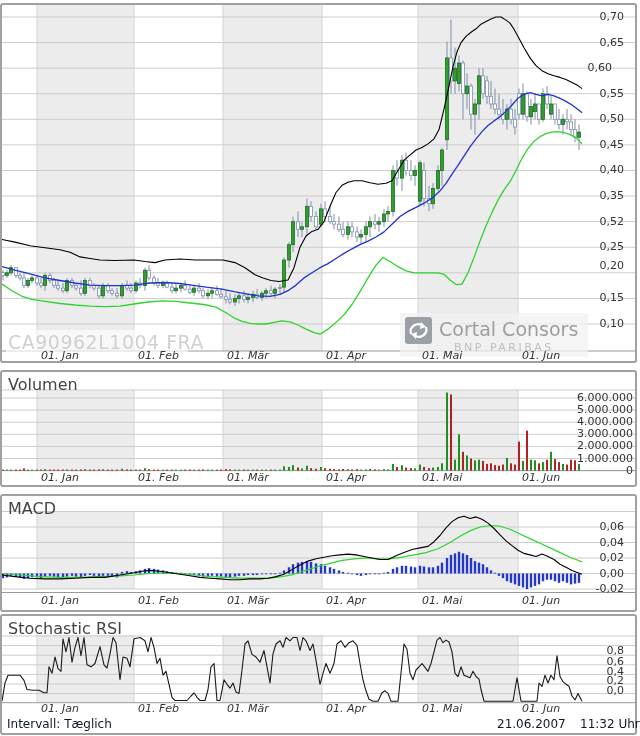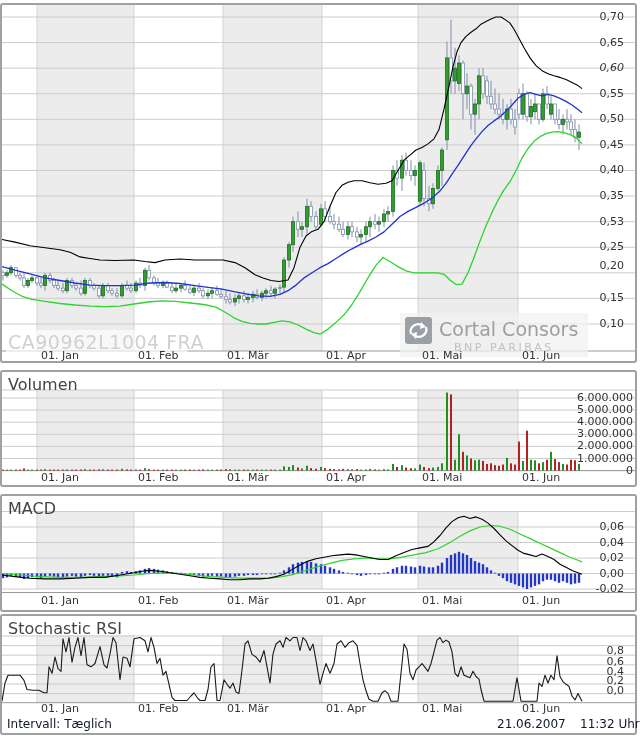--- a/index.html
+++ b/index.html
@@ -7,21 +7,21 @@
        font-family:"DejaVu Sans","Liberation Sans",sans-serif;overflow:hidden;}
   .panel{position:absolute;left:0;width:633px;border:2px solid #a0a0a0;border-radius:3px;background:#ffffff;}
   #p-price{top:3px;height:356px;}
   #p-vol{top:370px;height:113px;}
   #p-macd{top:494px;height:114px;}
   #p-stoch{top:614px;height:117px;}
   .ptitle{position:absolute;left:6px;top:3px;font-size:16px;color:#444444;z-index:5;}
   svg.layer{position:absolute;z-index:2;}
   .ax{position:absolute;font-size:11px;color:#333333;z-index:4;white-space:pre;}
   .ax.r{text-align:right;}
-  .mlab{position:absolute;font-size:11px;color:#333333;z-index:4;white-space:pre;}
+  .mlab{position:absolute;font-size:11px;color:#333333;z-index:4;white-space:pre;font-style:italic;}
   .status{position:absolute;font-size:12px;color:#0f172a;z-index:6;white-space:pre;}
   #st-interval{left:7px;top:717px;}
   #st-date{left:497px;top:717px;}
   #st-time{left:580px;top:717px;}
 </style>
 </head>
 <body>
 
 <div class="app">
   <div class="panel" id="p-price"></div>
@@ -339,27 +339,27 @@
       <line x1="573" y1="114.31999999999998" x2="573" y2="137.34199999999998" stroke="#7e8fae" stroke-width="1"></line>
       <rect x="571.5" y="124.55199999999999" width="3" height="7.673999999999978" fill="#ffffff" stroke="#7e8fae" stroke-width="0.8"></rect>
       <line x1="577" y1="119.43599999999999" x2="577" y2="145.016" stroke="#7e8fae" stroke-width="1"></line>
       <rect x="575.5" y="127.11" width="3" height="5.115999999999971" fill="#2f9e2f" stroke="#1c6e1c" stroke-width="0.8"></rect>
       <polyline points="0.0,234.5 13.0,237.1 28.0,240.7 43.0,242.7 58.0,244.8 68.0,247.3 78.0,251.9 88.0,253.5 98.0,255.0 113.0,255.5 132.0,255.0 143.0,256.5 153.0,257.6 163.0,255.0 178.0,254.0 193.0,255.0 208.0,255.0 221.0,255.0 233.0,257.6 243.0,262.7 253.0,269.8 261.0,272.9 269.0,275.5 277.0,276.5 286.0,275.0 292.0,262.7 298.0,242.2 304.0,231.0 310.0,226.4 316.0,224.3 322.0,216.6 328.0,201.3 334.0,187.5 340.0,180.3 346.0,177.2 352.0,175.7 360.0,175.7 368.0,177.8 376.0,179.3 384.0,178.3 390.0,175.7 396.0,165.5 402.0,155.2 408.0,150.1 414.0,145.0 420.0,142.5 426.0,138.9 432.0,133.8 437.0,124.6 442.0,104.1 447.0,81.1 451.0,61.6 455.0,46.8 459.0,37.6 464.0,31.4 469.0,27.3 474.0,23.8 479.0,19.2 484.0,16.6 489.0,14.0 494.0,12.0 499.0,12.0 504.0,15.1 508.0,18.1 512.0,24.3 516.0,31.4 522.0,42.7 528.0,52.9 534.0,60.6 540.0,65.7 546.0,68.8 552.0,70.8 558.0,72.4 564.0,74.4 570.0,77.5 576.0,80.6 580.0,83.6" fill="none" stroke="#000000" stroke-width="1.1" stroke-linejoin="round"></polyline>
       <polyline points="0.0,261.7 13.0,265.2 28.0,268.8 43.0,272.9 58.0,275.5 73.0,278.0 88.0,280.1 103.0,280.6 118.0,280.6 132.0,280.1 148.0,278.0 163.0,277.5 178.0,278.5 193.0,280.6 208.0,282.6 220.0,284.2 232.0,286.7 244.0,288.8 256.0,290.8 268.0,291.3 278.0,289.3 286.0,285.7 294.0,280.1 302.0,272.9 310.0,267.8 318.0,262.7 326.0,258.6 334.0,253.5 342.0,248.4 350.0,243.8 358.0,239.7 366.0,236.1 374.0,232.0 382.0,226.9 390.0,219.2 398.0,211.5 406.0,206.4 414.0,202.3 422.0,198.2 430.0,193.1 438.0,185.9 444.0,178.3 450.0,169.1 456.0,160.4 462.0,151.2 468.0,141.9 474.0,133.8 480.0,126.6 486.0,120.5 492.0,115.9 498.0,111.8 504.0,106.1 510.0,100.0 516.0,93.3 522.0,89.3 528.0,87.7 534.0,89.3 540.0,90.8 546.0,89.3 552.0,90.8 558.0,93.3 564.0,96.4 570.0,100.0 576.0,104.6 580.0,107.7" fill="none" stroke="#2233cc" stroke-width="1.3" stroke-linejoin="round"></polyline>
       <polyline points="0.0,279.1 10.0,285.7 20.0,291.3 30.0,294.4 43.0,296.4 58.0,298.5 73.0,300.0 88.0,301.1 103.0,301.6 118.0,301.1 132.0,299.0 146.0,297.0 160.0,295.9 174.0,296.4 188.0,298.0 202.0,299.5 214.0,302.1 224.0,307.7 232.0,312.8 240.0,316.4 248.0,318.4 256.0,319.0 264.0,319.0 272.0,317.4 280.0,315.9 288.0,316.9 296.0,320.0 304.0,324.1 312.0,327.7 318.0,329.2 326.0,324.1 334.0,317.4 342.0,309.8 350.0,299.5 358.0,286.7 366.0,272.9 374.0,260.1 381.0,252.5 388.0,256.5 396.0,261.7 404.0,265.8 412.0,267.8 420.0,267.8 428.0,267.8 436.0,267.8 442.0,269.3 448.0,275.0 454.0,279.6 460.0,279.1 466.0,267.8 472.0,252.5 478.0,236.1 484.0,220.7 490.0,207.4 496.0,195.2 502.0,184.9 508.0,176.7 514.0,165.5 520.0,153.2 526.0,143.5 532.0,136.3 538.0,131.7 544.0,128.6 550.0,127.1 556.0,126.6 562.0,127.6 568.0,129.7 574.0,132.7 580.0,138.9" fill="none" stroke="#2ed32e" stroke-width="1.3" stroke-linejoin="round"></polyline>
     </svg>
     <span class="ax r" style="top: 10px; right: 16px;">0,70</span>
     <span class="ax r" style="top: 35.58px; right: 16px;">0,65</span>
-    <span class="ax r" style="top: 61.16px; right: 16px; font-style: italic;">0,60</span>
+    <span class="ax r" style="top: 61.16px; right: 28px;">0,60</span>
     <span class="ax r" style="top: 86.74px; right: 16px;">0,55</span>
     <span class="ax r" style="top: 112.32px; right: 16px;">0,50</span>
     <span class="ax r" style="top: 137.9px; right: 16px;">0,45</span>
     <span class="ax r" style="top: 163.48px; right: 16px;">0,40</span>
     <span class="ax r" style="top: 189.06px; right: 16px;">0,35</span>
-    <span class="ax r" style="top: 214.64px; right: 16px;">0,53</span>
+    <span class="ax r" style="top: 214.64px; right: 16px;">0,52</span>
     <span class="ax r" style="top: 240.22px; right: 16px;">0,25</span>
     <span class="ax r" style="top: 259px; right: 16px; margin-left: 8px;">0,20</span>
     <span class="ax r" style="top: 291.38px; right: 16px;">0,15</span>
     <span class="ax r" style="top: 316.96px; right: 16px;">0,10</span>
     <span class="mlab" style="left: 41px; top: 349px;">01. Jan</span>
     <span class="mlab" style="left: 138px; top: 349px;">01. Feb</span>
     <span class="mlab" style="left: 227px; top: 349px;">01. Mär</span>
     <span class="mlab" style="left: 326px; top: 349px;">01. Apr</span>
     <span class="mlab" style="left: 422px; top: 349px;">01. Mai</span>
     <span class="mlab" style="left: 522px; top: 349px;">01. Jun</span>

